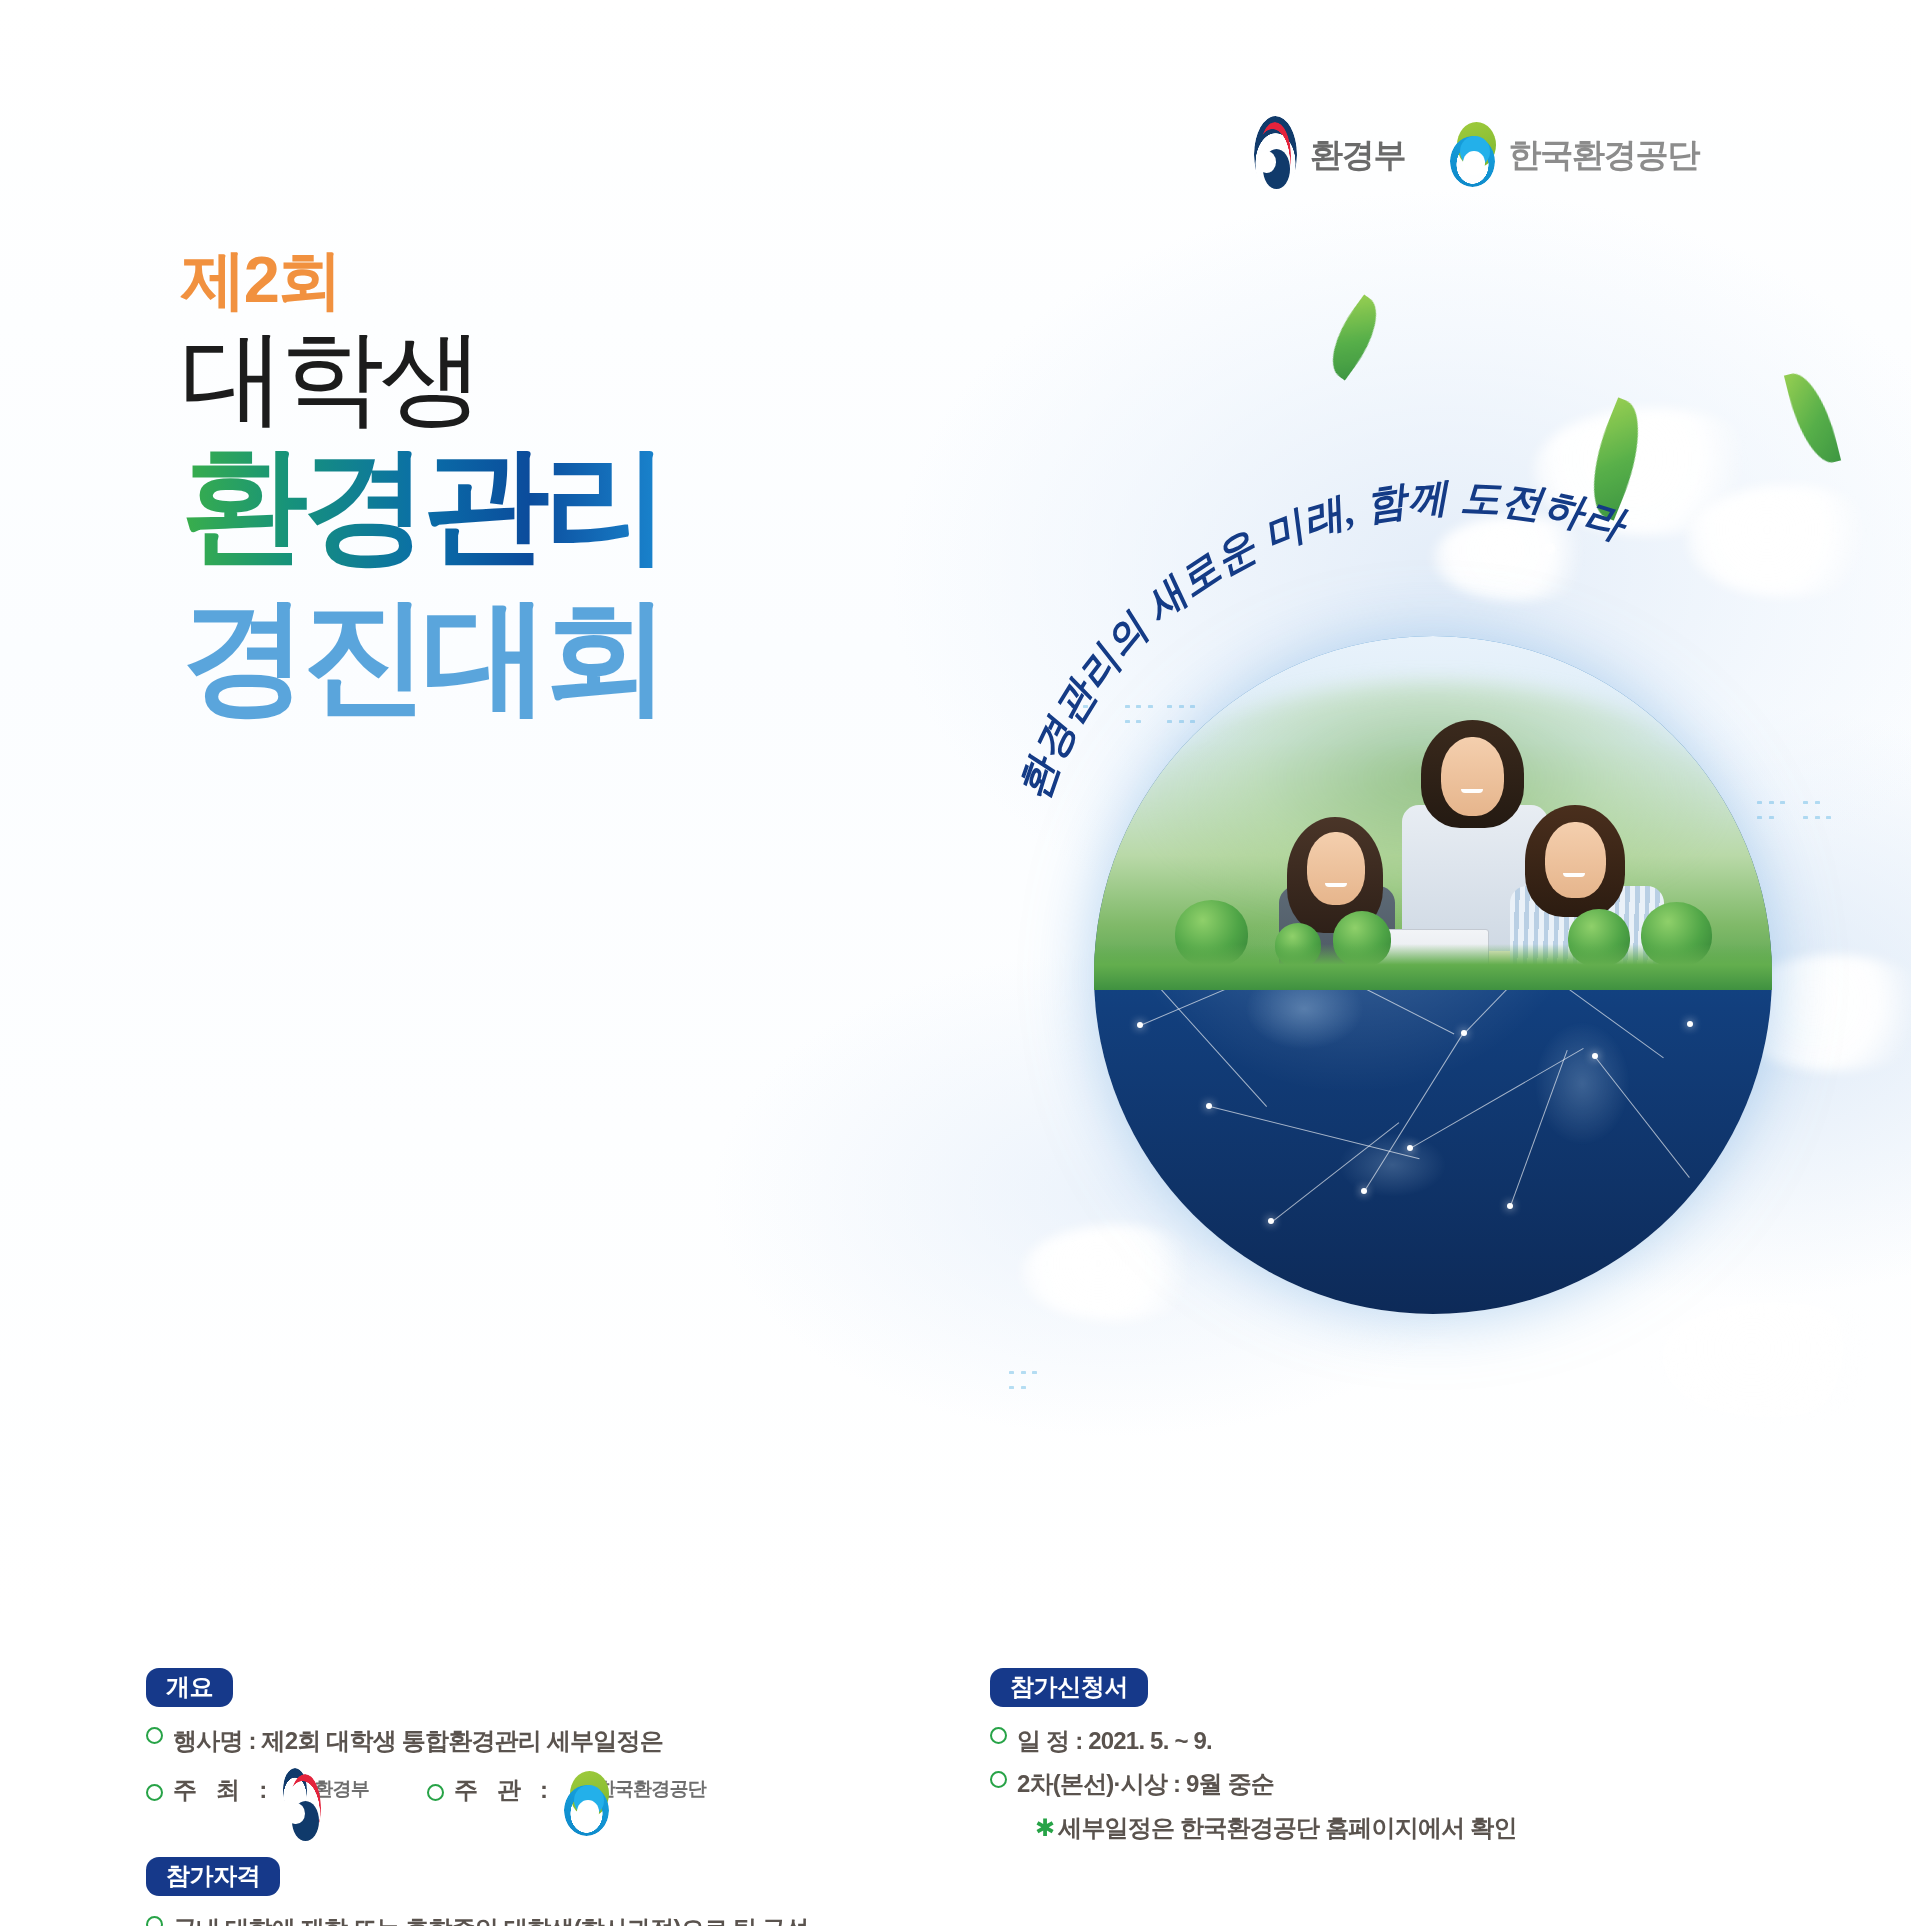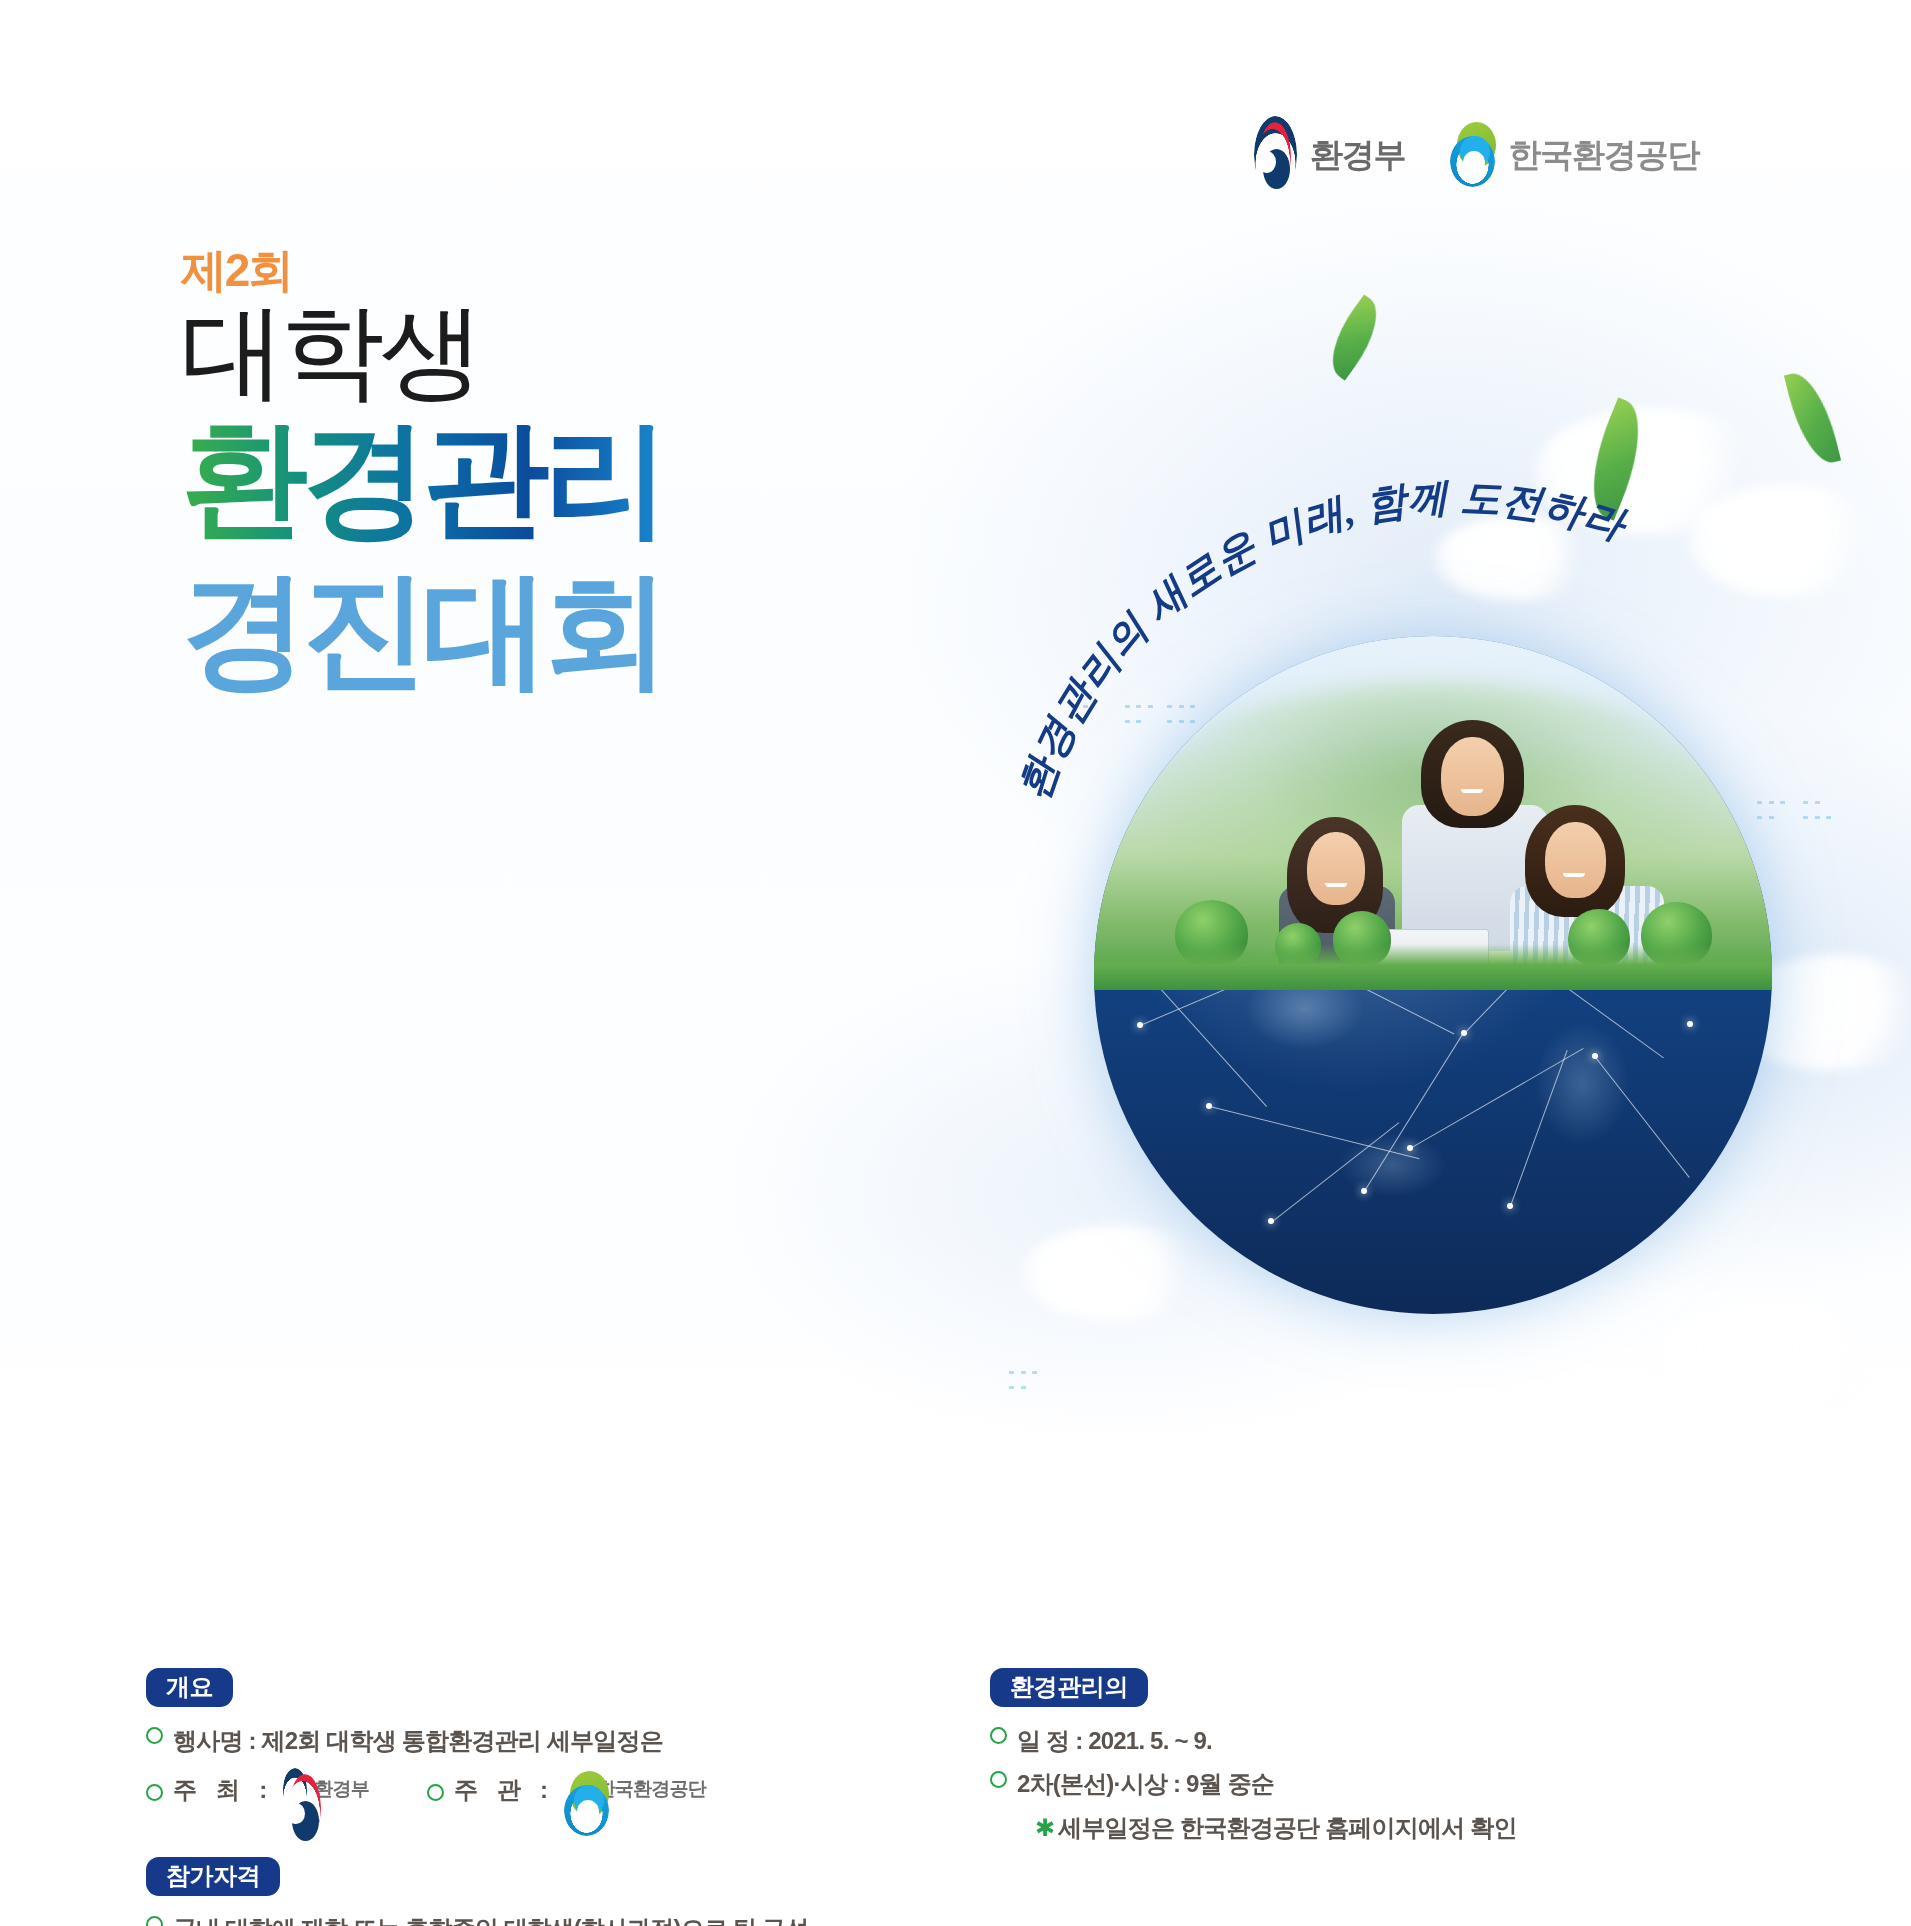--- a/index.html
+++ b/index.html
@@ -76,21 +76,21 @@
   .keco-mark .hole{
     position:absolute;left:12.3px;top:28.5px;width:22.3px;height:24px;border-radius:50%;background:#ffffff;
   }
   .logo-text{font-size:33px;font-weight:700;letter-spacing:-1.2px;line-height:1;}
   .moe-text{color:#6a6a6a;}
   .keco-text{color:#8c8c8c;}
 
   
   .title-block{position:absolute;left:181px;top:247px;}
   .t-round{
-    font-size:46px;font-weight:900;color:#f1913f;letter-spacing:-2.3px;line-height:1;margin-bottom:6px;
+    font-size:65px;font-weight:900;color:#f1913f;letter-spacing:-2.3px;line-height:1;margin-bottom:13px;
   }
   .t-univ{
     font-size:104px;font-weight:300;color:#1c1c1c;letter-spacing:-4.6px;line-height:1;margin-bottom:10.8px;
   }
   .t-big{
     font-size:127px;font-weight:900;letter-spacing:-6.2px;line-height:1.02;
     -webkit-background-clip:text;background-clip:text;color:transparent;
     display:block;white-space:nowrap;
   }
   .t-tonghap{
@@ -406,21 +406,21 @@
     </div>
     
     
   </div>
 
 </div>
 
 <div class="col-right">
 
   <div class="sec">
-    <div class="badge">환경관리의</div>
+    <div class="badge">참가신청서</div>
     <div class="bullet-row">
       <span class="bullet"></span>
       <span class="btxt">일    정 : 2021. 5. ~ 9.</span>
     </div>
     <div class="bullet-row">
       <span class="bullet"></span>
       <span class="btxt">2차(본선)·시상 : 9월 중순</span>
     </div>
     <div class="sub-line indent2">
       <span class="ast">✱</span><span>세부일정은 한국환경공단 홈페이지에서 확인</span>

